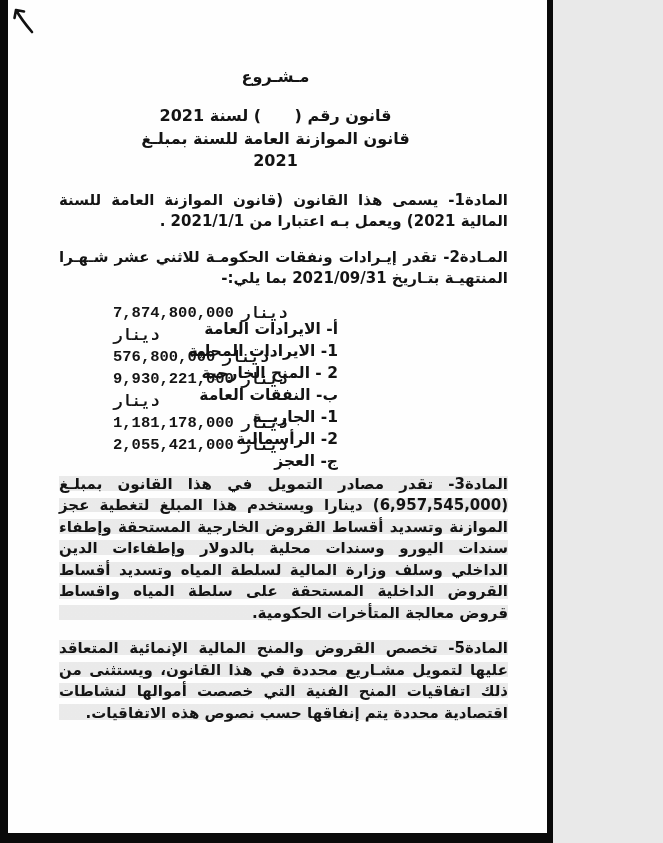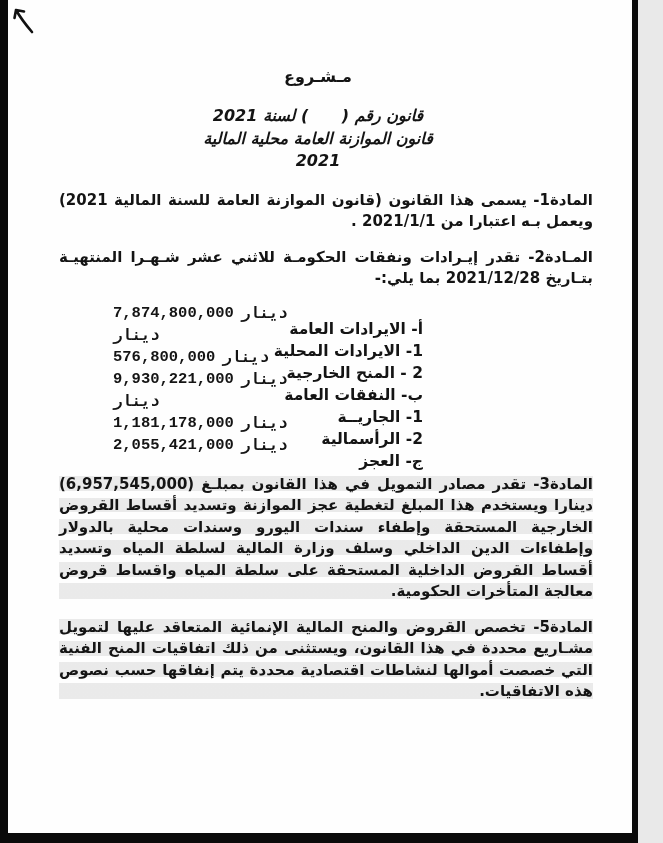--- a/index.html
+++ b/index.html
@@ -3,21 +3,21 @@
 <meta charset="utf-8">
 <style>
   html, body { margin: 0; padding: 0; }
   body {
     width: 663px; height: 843px;
     background: #e9e9e9;
     font-family: "DejaVu Sans", "Liberation Serif", serif;
   }
   .page {
     position: relative;
-    width: 638px; height: 843px;
+    width: 553px; height: 843px;
     background: #fefefe;
     overflow: hidden;
     color: #141414;
     font-weight: bold;
   }
   
   .edge { position: absolute; background: #0a0a0a; }
   .edge-left   { left: 0; top: 0; width: 8px; height: 843px; }
   .edge-right  { right: 0; top: 0; width: 6px; height: 843px; }
   .edge-bottom { left: 0; bottom: 0; width: 663px; height: 10px; }
@@ -30,21 +30,21 @@
     direction: rtl;
   }
 
   .doc-title {
     text-align: center;
     font-size: 16px;
     letter-spacing: 1.5px;
     line-height: 22px;
     margin: 0 0 17px 0;
   }
-  .headings { margin: 0 0 17px 0; font-style: italic; }
+  .headings { margin: 0 0 17px 0; }
   .heading-line {
     text-align: center;
     font-size: 16px;
     line-height: 22.5px;
   }
 
   .article {
     font-size: 15px;
     line-height: 21.5px;
     text-align: justify;
@@ -94,27 +94,27 @@
       <path d="M21 27 C15 20 9 12 5 5 M5 5 L3.5 13 M5 5 L13 6.5" stroke="#111" stroke-width="2.6" fill="none" stroke-linecap="round"></path>
     </svg>
   </div>
 
   <div class="content">
 
     <div class="doc-title">مـشـروع</div>
 
     <div class="headings">
       <div class="heading-line">قانون رقم (&nbsp;&nbsp;&nbsp;&nbsp;&nbsp;&nbsp;) لسنة 2021</div>
-      <div class="heading-line">قانون الموازنة العامة محلية المالية</div>
+      <div class="heading-line">قانون الموازنة العامة للسنة بمبلـغ</div>
       <div class="heading-line">2021</div>
     </div>
 
     <p class="article">المادة1- يسمى هذا القانون (قانون الموازنة العامة للسنة المالية 2021) ويعمل بـه اعتبارا من 2021/1/1 .</p>
 
-    <p class="article">المـادة2- تقدر إيـرادات ونفقات الحكومـة للاثني عشر شـهـرا المنتهيـة بتـاريخ 2021/12/28 بما يلي:-</p>
+    <p class="article">المـادة2- تقدر إيـرادات ونفقات الحكومـة للاثني عشر شـهـرا المنتهيـة بتـاريخ 2021/09/31 بما يلي:-</p>
 
     <div class="budget">
 
       <div class="budget-row">
         <span class="budget-label">أ- الايرادات العامة</span>
         <span class="budget-amount">
           <span>7,874,800,000</span>
           <span>دينار</span>
         </span>
       </div>

